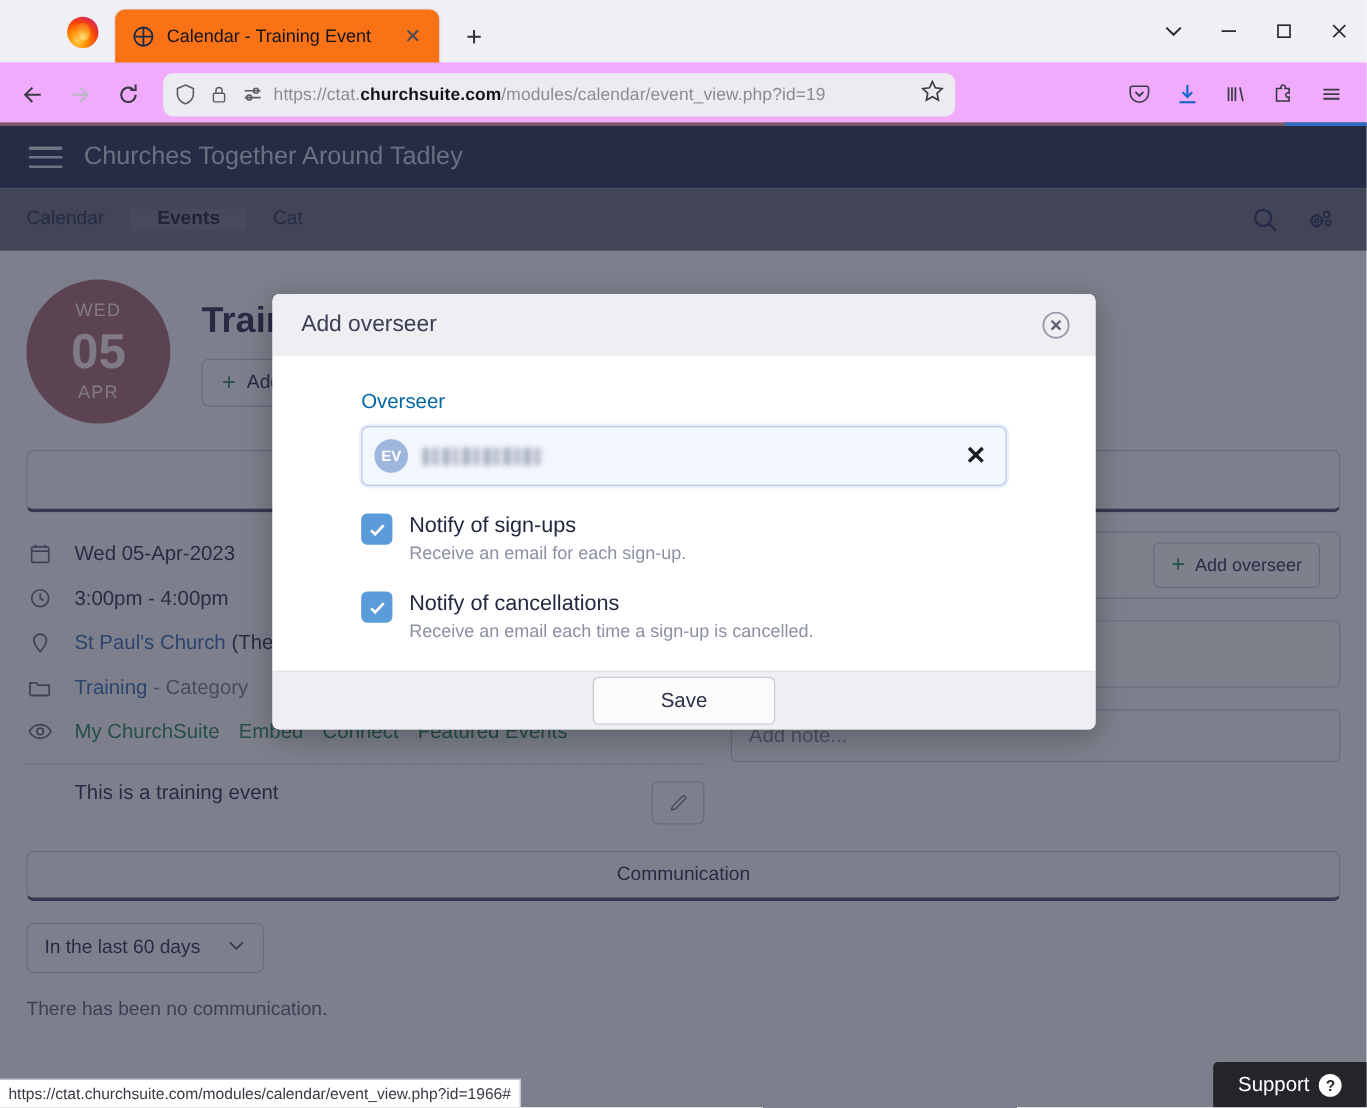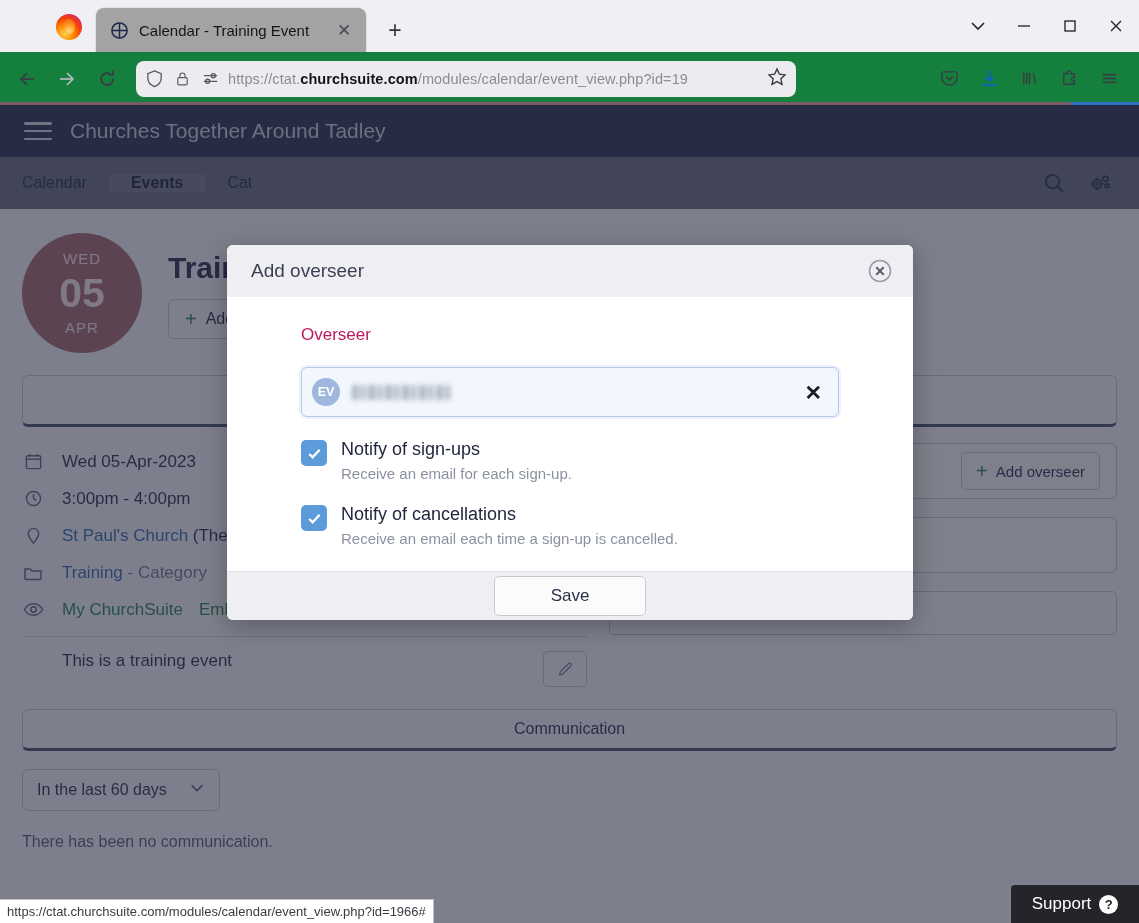--- a/index.html
+++ b/index.html
@@ -18,39 +18,39 @@
   .ff-logo .outer {
     position: absolute; left: 4px; top: 4px; width: 26px; height: 26px; border-radius: 50%;
     background: radial-gradient(circle at 35% 75%, #ffd24d 0%, #ff8a00 32%, #f5420a 58%, #d6226b 85%, #9a2fa8 100%);
   }
   .ff-logo .inner {
     position: absolute; left: 11px; top: 9px; width: 12px; height: 15px; border-radius: 50% 50% 45% 45%;
     background: radial-gradient(circle at 50% 80%, #ffe27a 0%, #ff9b21 45%, #f2570c 100%);
   }
 
   .tab {
-    height: 44px; width: 270px; background: #a3a3a3; border-radius: 8px 8px 0 0;
+    height: 44px; width: 270px; background: #f97316; border-radius: 8px 8px 0 0;
     display: flex; align-items: center; padding: 0 10px 0 14px; gap: 10px;
     box-shadow: 0 0 0 1px rgba(0,0,0,0.06);
   }
   .tab-favicon { width: 19px; height: 19px; flex: 0 0 19px; }
   .tab-title { font-size: 15px; color: #15141a; flex: 1 1 auto; white-space: nowrap; overflow: hidden; }
   .tab-close {
     width: 24px; height: 24px; display: flex; align-items: center; justify-content: center;
     color: #4a4a55; font-size: 17px; line-height: 1; border-radius: 4px;
   }
   .newtab {
     width: 34px; height: 34px; margin-left: 12px; margin-bottom: 5px;
     display: flex; align-items: center; justify-content: center; font-size: 23px; color: #32313a; font-weight: 300;
   }
   .tabstrip-right { margin-left: auto; display: flex; align-items: center; height: 100%; }
   .win-btn { width: 46px; height: 42px; display: flex; align-items: center; justify-content: center; color: #2b2a33; }
   .chev-down { width: 20px; height: 20px; }
 
-  .navbar { height: 53px; background: #15803d; display: flex; align-items: center; padding: 0 8px; gap: 2px; }
+  .navbar { height: 53px; background: #f0abfc; display: flex; align-items: center; padding: 0 8px; gap: 2px; }
   .nav-btn { width: 38px; height: 34px; display: flex; align-items: center; justify-content: center; color: #5b5b66; }
   .nav-btn.disabled { color: #b9b9c2; }
   .urlbar {
     flex: 1 1 auto; height: 36px; background: #ececf0; border-radius: 8px; margin: 0 8px;
     display: flex; align-items: center; padding: 0 8px; gap: 8px; overflow: hidden; max-width: 660px;
   }
   .urlbar .u-icon { width: 20px; height: 20px; flex: 0 0 20px; color: #5b5b66; display:flex; align-items:center; justify-content:center;}
   .urltext {
     flex: 1 1 auto; font-size: 14.5px; color: #8b8b95; white-space: nowrap; overflow: hidden;
     letter-spacing: 0.1px;
@@ -151,21 +151,21 @@
     position: absolute; left: 227px; top: 140px; width: 686px; z-index: 100;
     background: #ffffff; border-radius: 6px; box-shadow: 0 6px 26px rgba(0,0,0,0.28); overflow: hidden;
   }
   .modal-head {
     height: 52px; background: #efeef2; display: flex; align-items: center; justify-content: space-between;
     padding: 0 20px 0 24px;
   }
   .modal-title { font-size: 19px; color: #3b4055; }
   .modal-close { width: 26px; height: 26px; color: #8c8fa0; }
   .modal-body { padding: 28px 74px 24px 74px; background: #ffffff; }
-  .field-label { font-size: 17px; color: #be185d; margin-bottom: 22px; }
+  .field-label { font-size: 17px; color: #0369a1; margin-bottom: 10px; }
   .select-box {
     height: 50px; border: 1px solid #b9c8ea; border-radius: 6px; background: #f2f6fd;
     display: flex; align-items: center; padding: 0 16px 0 10px; gap: 12px;
     box-shadow: 0 0 0 2px rgba(150,180,230,0.16);
   }
   .avatar {
     width: 28px; height: 28px; border-radius: 50%; background: #9fb6dd; color: #ffffff;
     display: flex; align-items: center; justify-content: center; font-size: 12.5px; font-weight: 700; flex: 0 0 28px;
   }
   .redacted {

